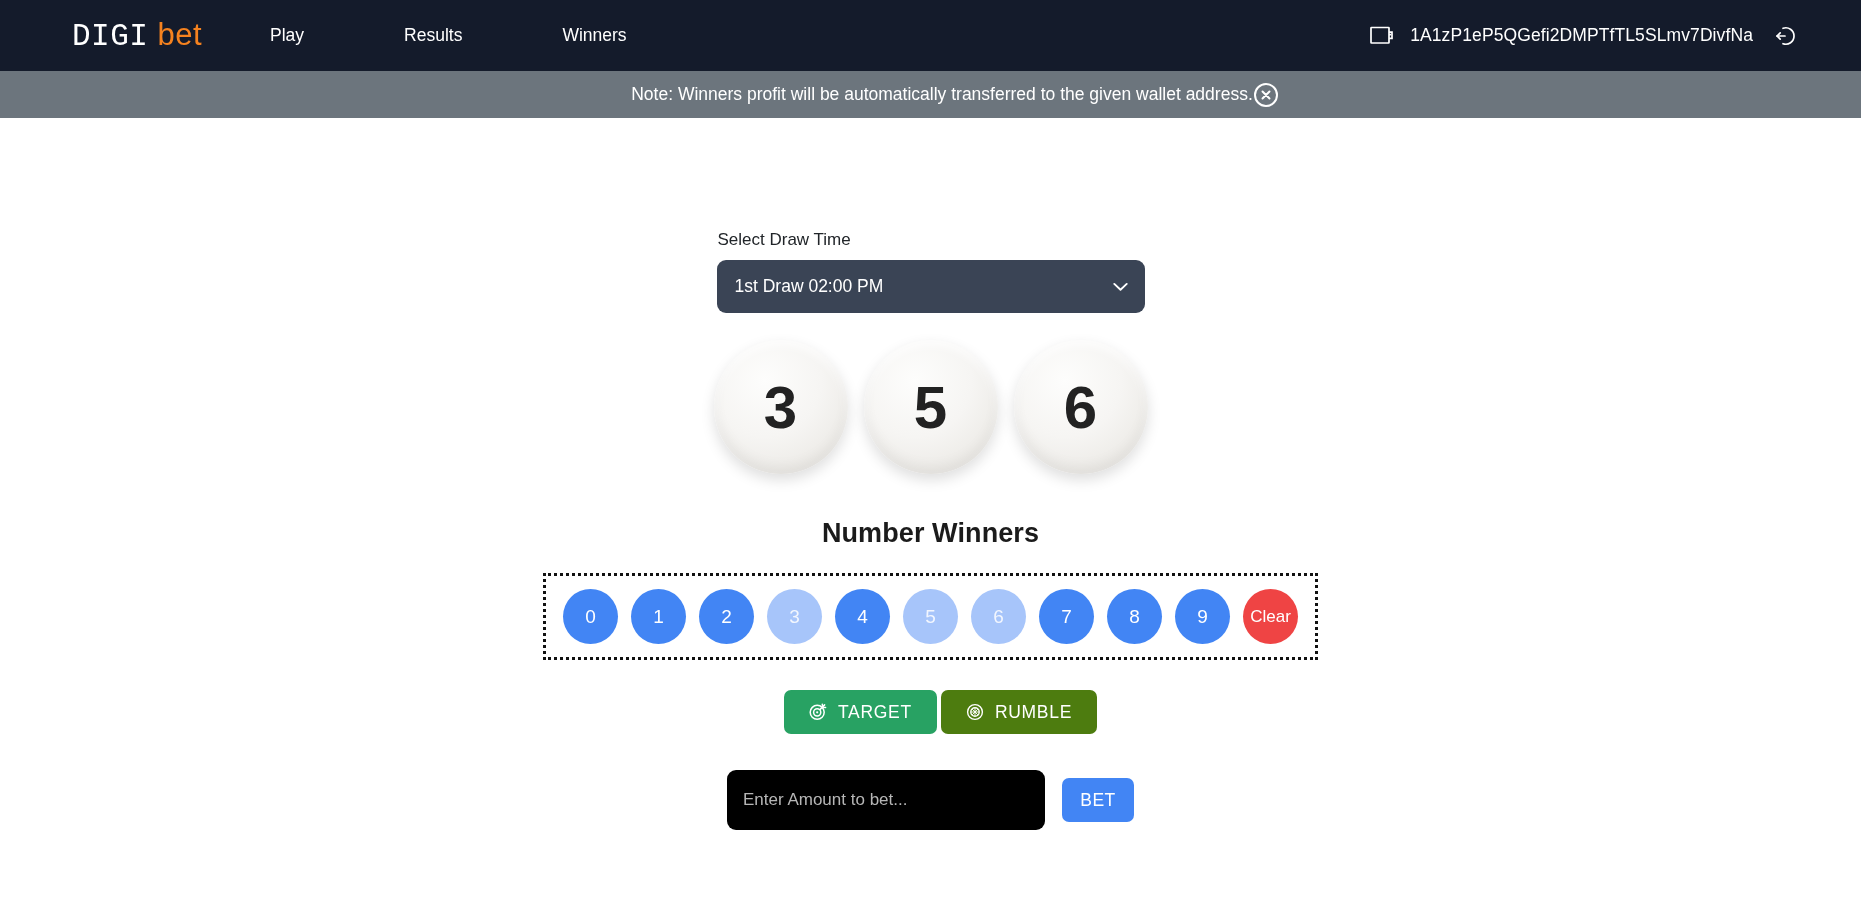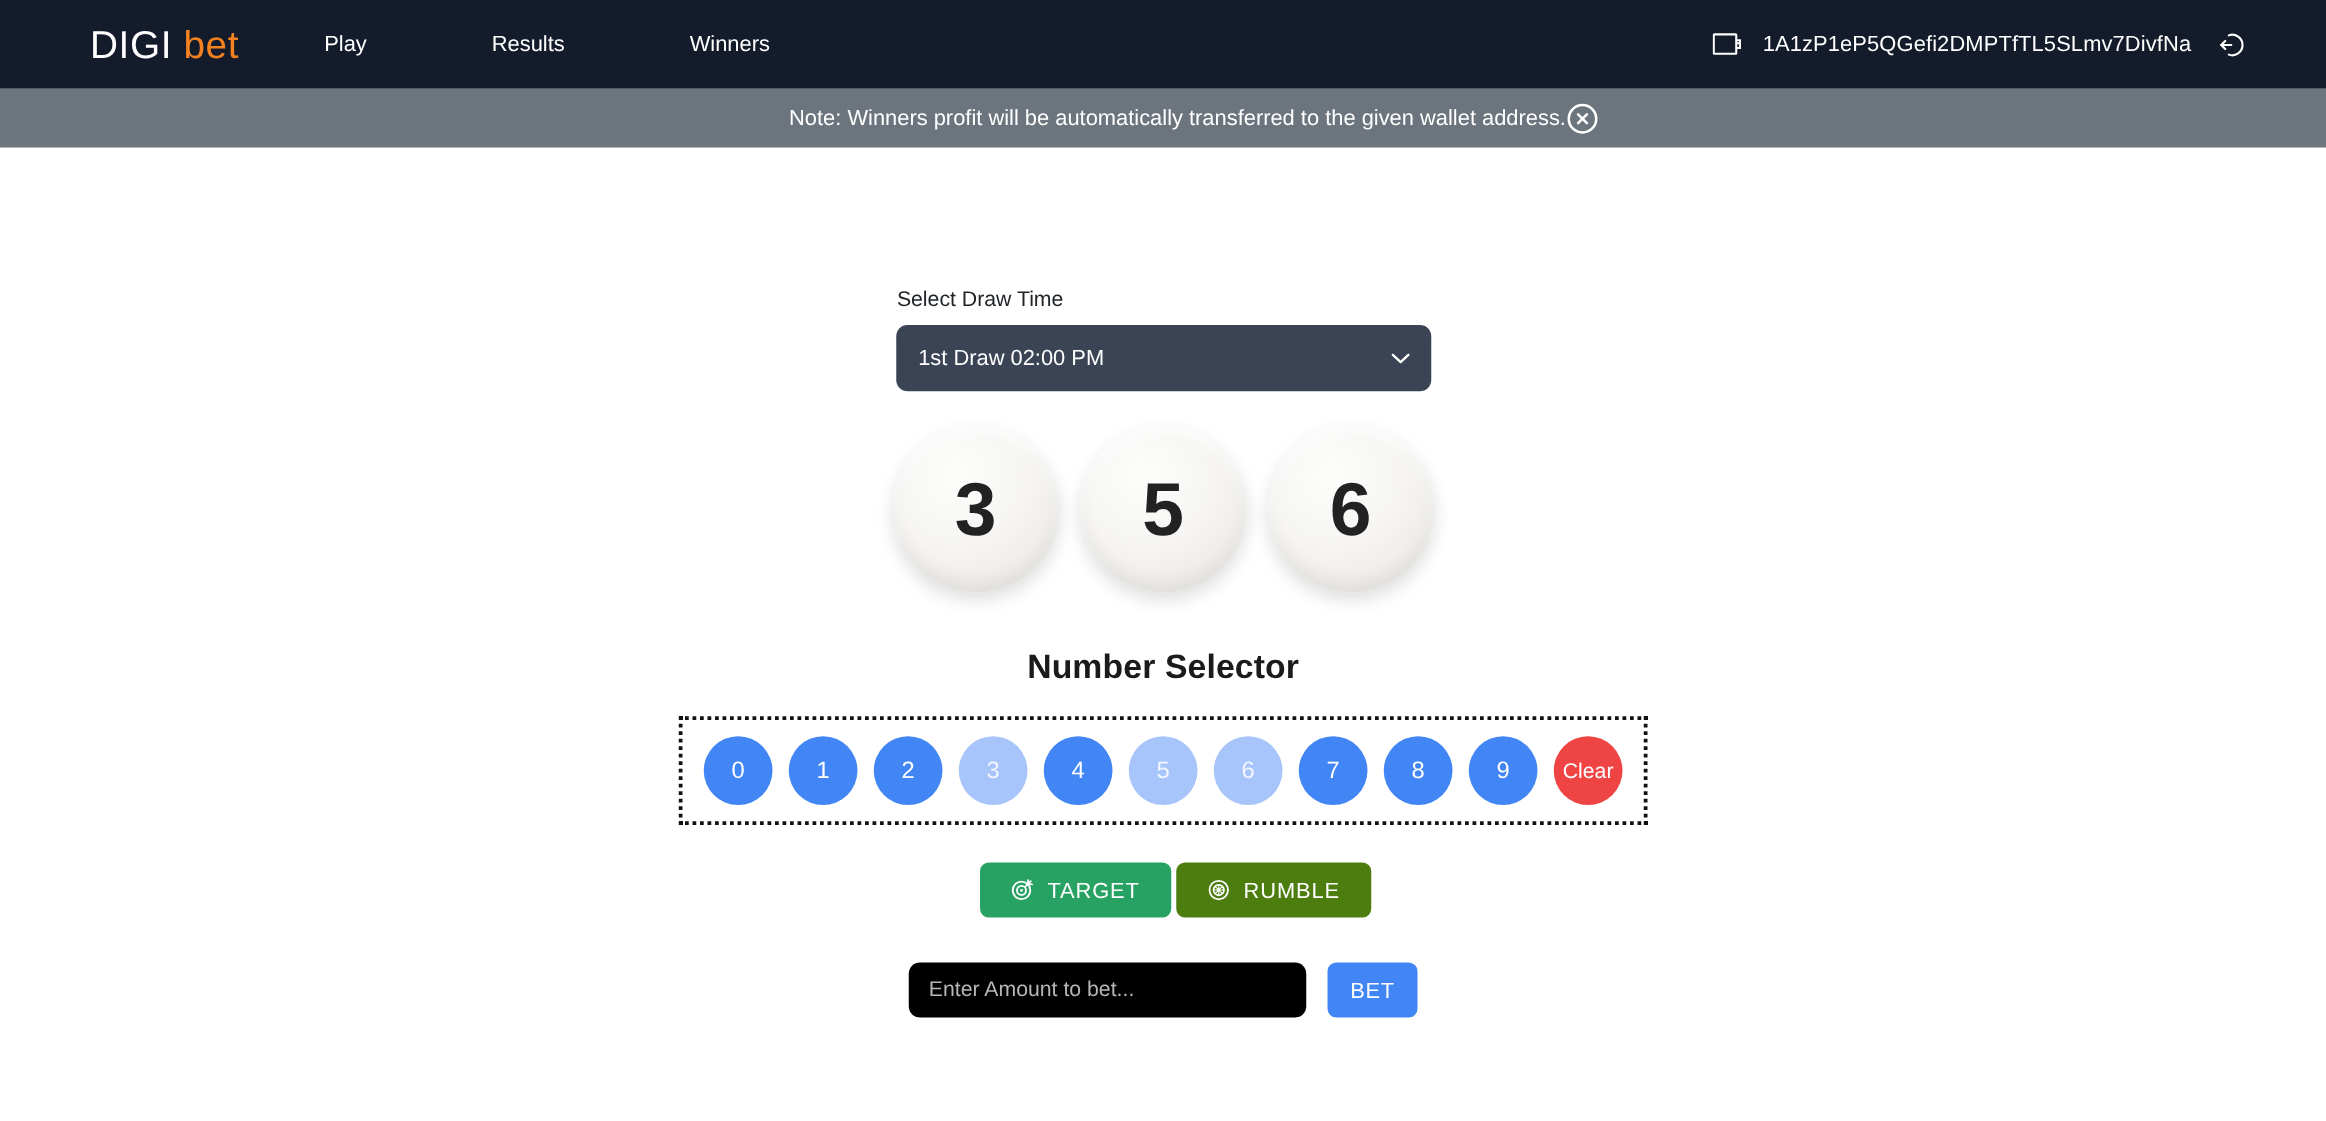--- a/index.html
+++ b/index.html
@@ -21,21 +21,21 @@
     padding: 0 30px 0 72px;
     position: relative;
   }
   .brand {
     font-size: 31px;
     font-weight: 400;
     letter-spacing: 0.5px;
     white-space: nowrap;
     user-select: none;
   }
-  .brand .brand-digi { color: #ffffff; }
+  .brand .brand-digi { color: #ffffff; font-family: Liberation Mono, monospace; }
   .brand .brand-bet { color: #f5821f; margin-left: 9px; }
 
   .nav-links {
     display: flex;
     align-items: center;
     margin-left: 68px;
   }
   .nav-link {
     color: #ffffff;
     font-size: 17.5px;
@@ -241,21 +241,21 @@
 
   
   .bet-row {
     margin-top: 36px;
     display: flex;
     align-items: center;
     gap: 17px;
   }
   .bet-input {
     width: 318px;
-    height: 44px;
+    height: 60px;
     background: #000000;
     border: none;
     border-radius: 9px;
     color: #ffffff;
     font-size: 17px;
     font-family: inherit;
     padding: 0 16px;
   }
   .bet-input::placeholder { color: #b6b6b6; }
   .bet-btn {
@@ -326,21 +326,21 @@
       </span>
     </div>
   </div>
 
   <div class="balls">
     <div class="ball">3</div>
     <div class="ball">5</div>
     <div class="ball">6</div>
   </div>
 
-  <div class="selector-title">Number Selector</div>
+  <div class="selector-title">Number Winners</div>
 
   <div class="selector-box">
     <button class="num-btn">0</button>
     <button class="num-btn">1</button>
     <button class="num-btn">2</button>
     <button class="num-btn used">3</button>
     <button class="num-btn">4</button>
     <button class="num-btn used">5</button>
     <button class="num-btn used">6</button>
     <button class="num-btn">7</button>

